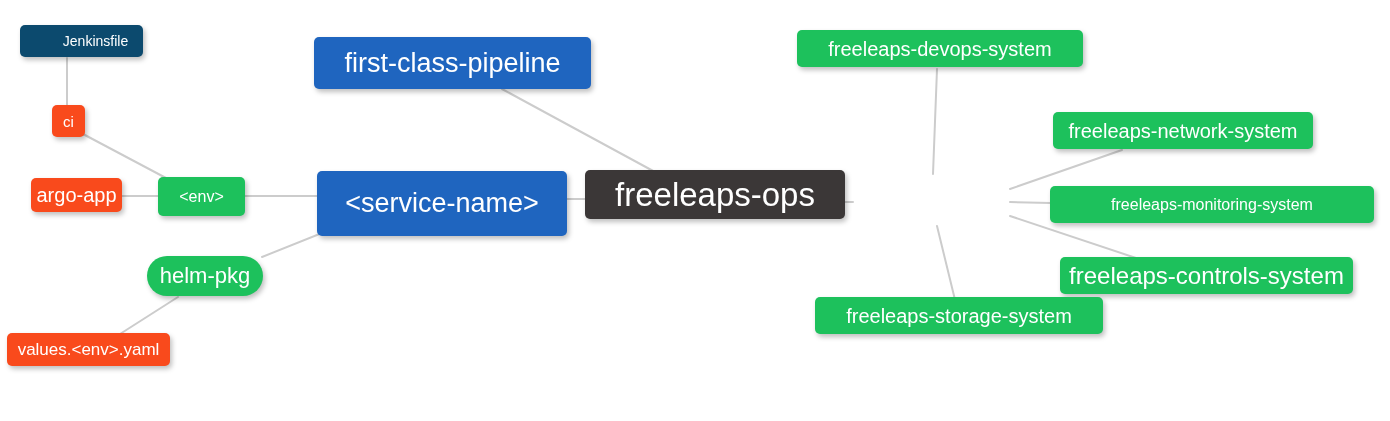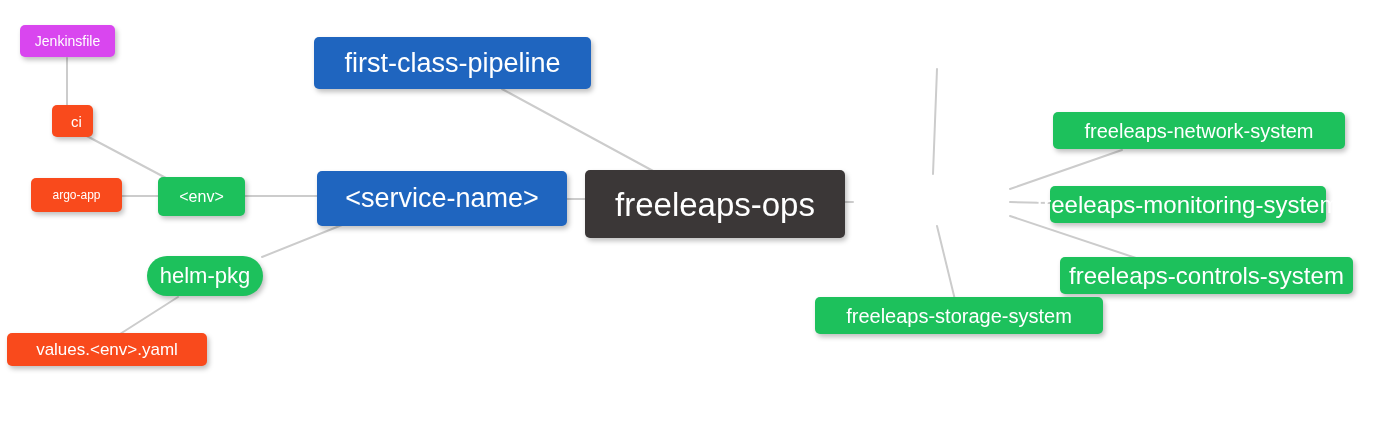--- a/index.html
+++ b/index.html
@@ -37,35 +37,35 @@
     border-radius: 5px;
     box-shadow: 2px 3px 5px rgba(0,0,0,0.25);
     white-space: nowrap;
     line-height: 1;
     user-select: none;
   }
   .c-dark   { background: #3b3737; }
   .c-blue   { background: #1f65bf; }
   .c-green  { background: #1dc15c; }
   .c-red    { background: #f94a1c; }
-  .c-orange { background: #d946ef; }
+  .c-orange { background: #0c4a6e; padding-left: 28px; }
 
   .n-jenkinsfile { left: 20px;  top: 25px;  width: 95px;  height: 32px; font-size: 14px; }
-  .n-ci          { left: 52px;  top: 105px; width: 33px;  height: 32px; font-size: 15px; padding-left: 8px; }
-  .n-argo        { left: 31px;  top: 178px; width: 91px;  height: 34px; font-size: 12px; }
+  .n-ci          { left: 52px;  top: 105px; width: 33px;  height: 32px; font-size: 15px; }
+  .n-argo        { left: 31px;  top: 178px; width: 91px;  height: 34px; font-size: 20px; }
   .n-env         { left: 158px; top: 177px; width: 87px;  height: 39px; font-size: 16px; }
   .n-pipeline    { left: 314px; top: 37px;  width: 277px; height: 52px; font-size: 27px; text-align: center; }
-  .n-service     { left: 317px; top: 171px; width: 250px; height: 55px; font-size: 27px; }
-  .n-root        { left: 585px; top: 170px; width: 260px; height: 68px; font-size: 33px; }
+  .n-service     { left: 317px; top: 171px; width: 250px; height: 65px; font-size: 27px; }
+  .n-root        { left: 585px; top: 170px; width: 260px; height: 49px; font-size: 33px; }
   .n-manifests   { left: 852px; top: 173px; width: 159px; height: 53px; font-size: 27px; }
   .n-helm        { left: 147px; top: 256px; width: 116px; height: 40px; font-size: 22px; border-radius: 20px; }
-  .n-values      { left: 7px;   top: 333px; width: 200px; height: 33px; font-size: 17px; }
+  .n-values      { left: 7px;   top: 333px; width: 163px; height: 33px; font-size: 17px; }
   .n-devops      { left: 797px; top: 30px;  width: 286px; height: 37px; font-size: 20px; }
-  .n-network     { left: 1053px;top: 112px; width: 292px; height: 37px; font-size: 20px; }
-  .n-monitoring  { left: 1050px;top: 186px; width: 276px; height: 37px; font-size: 24px; }
+  .n-network     { left: 1053px;top: 112px; width: 260px; height: 37px; font-size: 20px; }
+  .n-monitoring  { left: 1050px;top: 186px; width: 324px; height: 37px; font-size: 16px; }
   .n-controls    { left: 1060px;top: 257px; width: 293px; height: 37px; font-size: 24px; }
   .n-storage     { left: 815px; top: 297px; width: 288px; height: 37px; font-size: 20px; }
 </style>
 </head>
 <body>
 
 <div class="canvas">
 
   <svg class="edges" viewBox="0 0 1390 421">
     <line x1="67" y1="58" x2="67" y2="106"></line>
@@ -86,18 +86,19 @@
 
   <div class="node c-orange n-jenkinsfile">Jenkinsfile</div>
   <div class="node c-red    n-ci">ci</div>
   <div class="node c-red    n-argo">argo-app</div>
   <div class="node c-green  n-env">&lt;env&gt;</div>
   <div class="node c-blue   n-pipeline">first-class-pipeline</div>
   <div class="node c-blue   n-service">&lt;service-name&gt;</div>
   <div class="node c-dark   n-root">freeleaps-ops</div>
   <div class="node c-green  n-helm">helm-pkg</div>
   <div class="node c-red    n-values">values.&lt;env&gt;.yaml</div>
+  <div class="node c-green  n-devops">freeleaps-devops-system</div>
   <div class="node c-green  n-network">freeleaps-network-system</div>
   <div class="node c-green  n-monitoring">freeleaps-monitoring-system</div>
   <div class="node c-green  n-controls">freeleaps-controls-system</div>
   <div class="node c-green  n-storage">freeleaps-storage-system</div>
 
 </div>
 
 </body></html>

